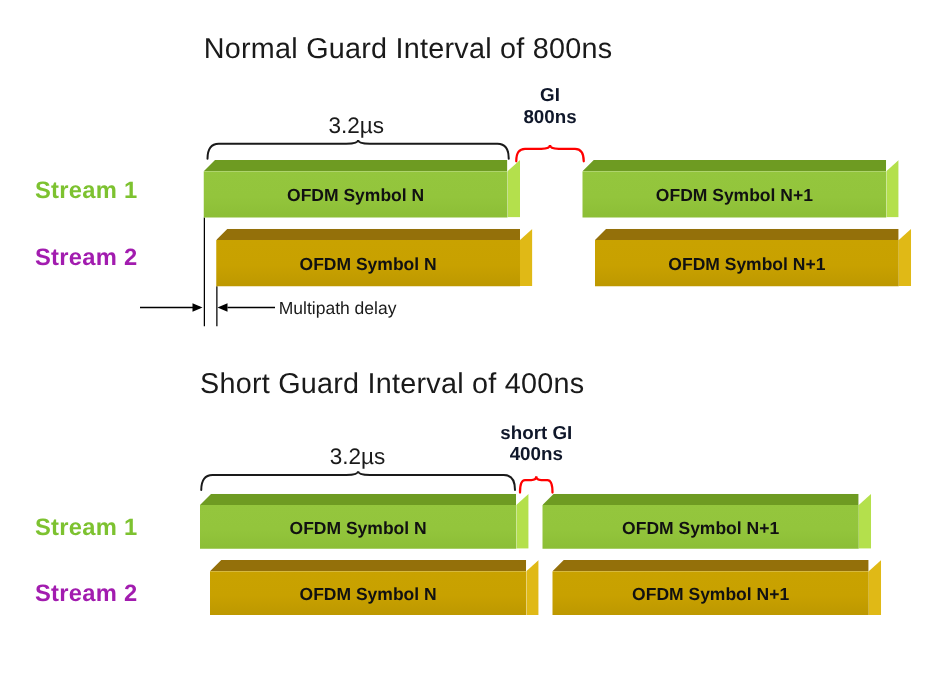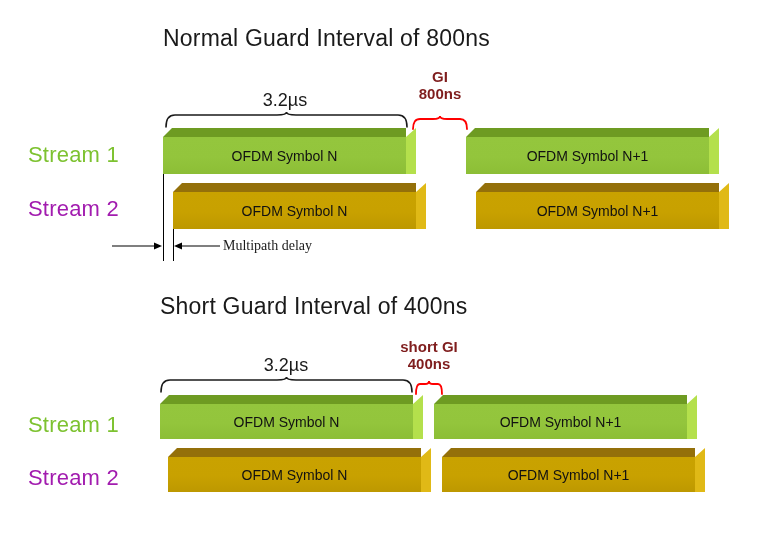--- a/index.html
+++ b/index.html
@@ -14,30 +14,30 @@
     position:absolute;
     font-size:23px;
     color:#1a1a1a;
     font-weight:400;
     letter-spacing:0.2px;
     white-space:nowrap;
   }
 
   .stream-label{
     position:absolute;
-    font-size:22px;
-    font-weight:normal;
+    font-size:19px;
+    font-weight:bold;
     white-space:nowrap;
     letter-spacing:0.2px;
   }
   .stream-1{color:#7DC230;}
   .stream-2{color:#a21caf;}
 
   
-  .block{position:absolute;}
+  .block{position:absolute;font-weight:bold;}
   .block .face{
     position:absolute;left:0;top:0;width:100%;height:100%;
     display:flex;align-items:center;justify-content:center;
     box-sizing:border-box;
     font-size:14px;color:#111;
     white-space:nowrap;
     z-index:2;
   }
   .block .top{
     position:absolute;
@@ -74,21 +74,21 @@
 
   
   .brace{position:absolute;}
 
   .measure-label{
     position:absolute;
     font-size:18px;color:#1a1a1a;white-space:nowrap;text-align:center;
   }
   .gi-label{
     position:absolute;
-    font-size:15px;color:#7f1d1d;font-weight:bold;
+    font-size:15px;color:#0f172a;font-weight:bold;
     white-space:nowrap;text-align:center;line-height:1.15;
   }
 
   .vline{position:absolute;background:#000;width:1px;}
   .delay-label{
     position:absolute;font-size:14px;color:#1a1a1a;white-space:nowrap;
   }
   svg{display:block;overflow:visible;}
 </style>
 </head>
@@ -148,21 +148,21 @@
     <div class="vline" style="left:173px;top:229px;height:32px;"></div>
 
     <div class="brace" style="left:110px;top:238px;">
       <svg width="250" height="16" viewBox="0 0 250 16">
         <line x1="2" y1="8" x2="50" y2="8" stroke="#000" stroke-width="1.2"></line>
         <path d="M52,8 L44,4.6 L44,11.4 Z" fill="#000"></path>
         <line x1="110" y1="8" x2="72" y2="8" stroke="#000" stroke-width="1.2"></line>
         <path d="M64,8 L72,4.6 L72,11.4 Z" fill="#000"></path>
       </svg>
     </div>
-    <div class="delay-label" style="left:223px;top:238px;font-family:Liberation Serif, serif;">Multipath delay</div>
+    <div class="delay-label" style="left:223px;top:238px;">Multipath delay</div>
 
   </div>
 
   <div>
 
     <div class="title" style="left:160px;top:293px;text-align:center;">Short Guard Interval of 400ns</div>
 
     <div class="brace" style="left:160px;top:377px;">
       <svg width="253" height="16" viewBox="0 0 253 16">
         <path d="M1,15 Q1,3 10,3 L117,3 Q126.5,3 126.5,0 Q126.5,3 136,3 L243,3 Q252,3 252,15" fill="none" stroke="#1a1a1a" stroke-width="1.6" stroke-linecap="round"></path>

